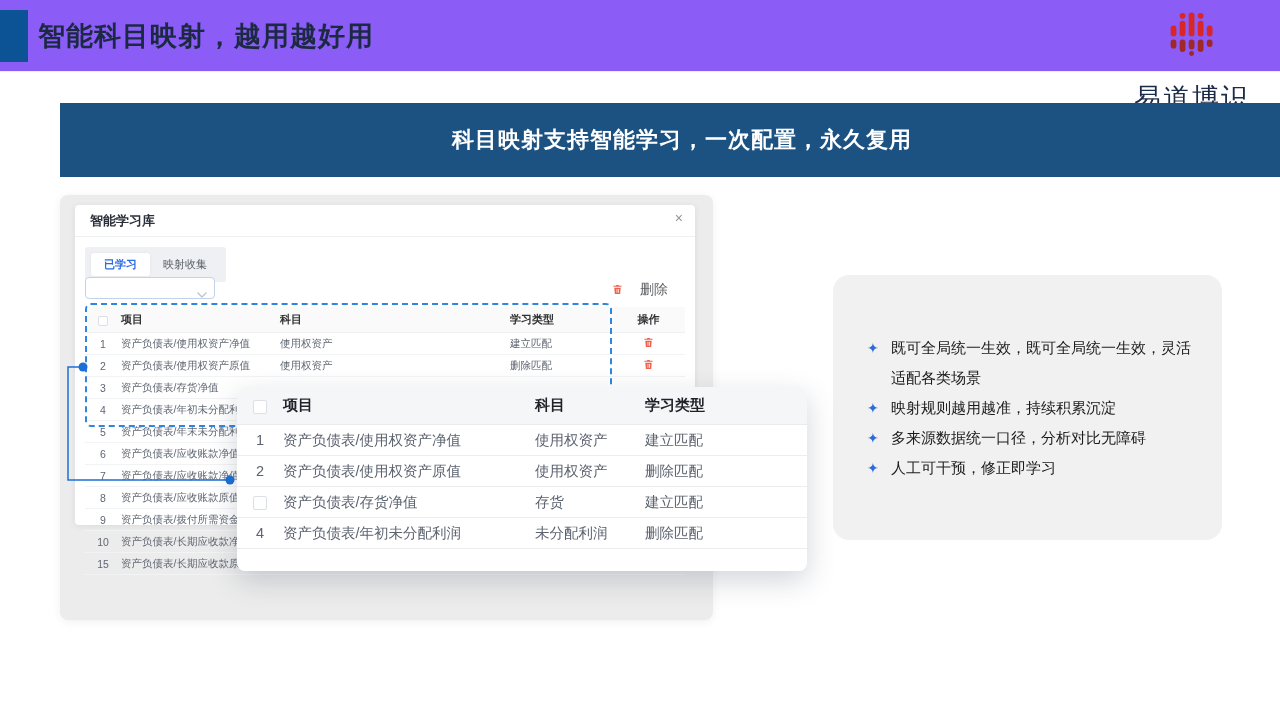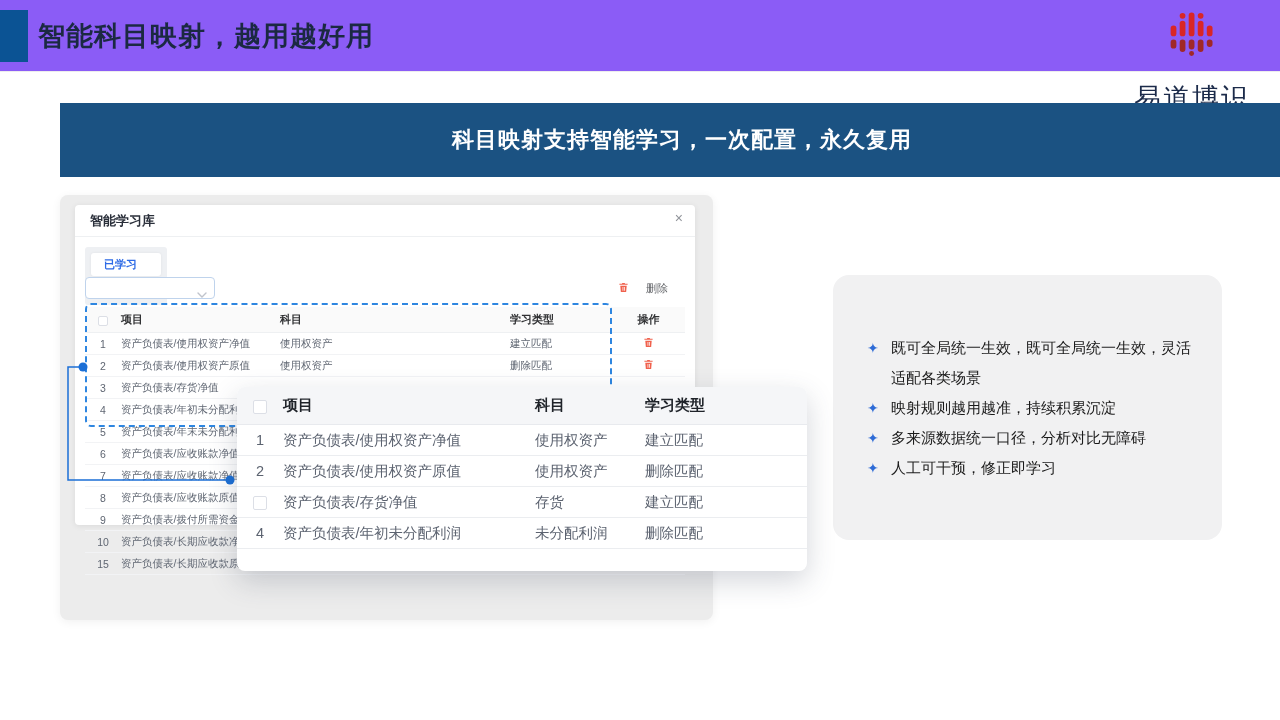--- a/index.html
+++ b/index.html
@@ -18,28 +18,28 @@
   .banner { position:absolute; left:60px; top:103px; width:1244px; height:74px; background:#1b5282; display:flex; align-items:center; justify-content:center; }
   .banner-text { color:#fff; font-size:22px; font-weight:bold; letter-spacing:1px; }
 
   
   .shot-card { position:absolute; left:60px; top:195px; width:653px; height:425px; background:#ececec; border-radius:8px; box-shadow:0 2px 10px rgba(0,0,0,.06); }
   .dialog { position:absolute; left:15px; top:10px; width:620px; height:320px; background:#fff; border-radius:4px; box-shadow:0 1px 6px rgba(0,0,0,.08); }
   .dialog-title { position:absolute; left:15px; top:7px; font-size:13px; font-weight:bold; color:#2a2f3a; }
   .dialog-close { position:absolute; right:12px; top:6px; font-size:14px; color:#909399; cursor:pointer; line-height:1; }
   .dialog-divider { position:absolute; left:0; top:31px; width:620px; height:1px; background:#eef0f2; }
 
-  .tabbar { position:absolute; left:10px; top:42px; display:inline-flex; background:#eef0f3; border-radius:3px; padding:6px;flex-direction:column; }
+  .tabbar { position:absolute; left:10px; top:42px; display:inline-flex; background:#eef0f3; border-radius:3px; padding:6px; }
   .tab { font-size:11px; padding:4px 13px; border-radius:3px; color:#5a6065; cursor:pointer; }
   .tab.active { background:#fff; color:#2e6be6; font-weight:bold; box-shadow:0 0 3px rgba(0,0,0,.06); }
 
   .select { position:absolute; left:10px; top:72px; width:130px; height:22px; border:1px solid #bfd3ec; border-radius:4px; background:#fff; }
   .select .chev { position:absolute; right:7px; top:7px; }
 
-  .delete-btn { position:absolute; right:27px; top:76px; display:flex; align-items:center; gap:17px; font-size:11px; color:#606266; cursor:pointer; }
+  .delete-btn { position:absolute; right:27px; top:76px; display:flex; align-items:center; gap:17px; font-size:14px; color:#606266; cursor:pointer; }
 
   
   .btable { position:absolute; left:10px; top:102px; width:600px; font-size:10.5px; color:#5f6672; }
   .brow { display:grid; grid-template-columns:36px 159px 230px 102px 73px; align-items:center; height:22px; border-bottom:1px solid #f2f3f5; }
   .brow.head { height:26px; background:#fafafa; font-weight:bold; color:#303133; font-size:11px; border-bottom:1px solid #eef0f2; }
   .c-no { text-align:center; }
   .c-act { text-align:center; }
   .cbx { display:inline-block; width:10px; height:10px; border:1px solid #dcdfe6; border-radius:2px; background:#fff; vertical-align:middle; }
   .trash { display:inline-block; vertical-align:middle; }
 

